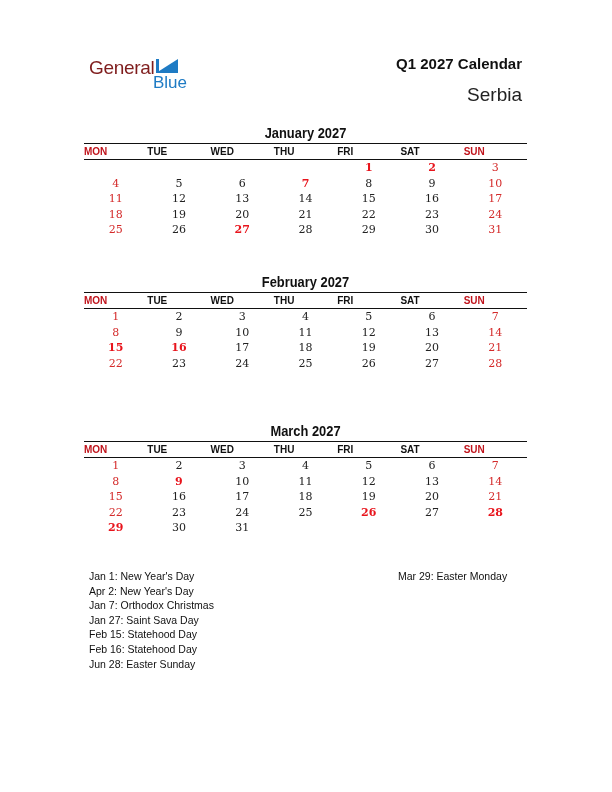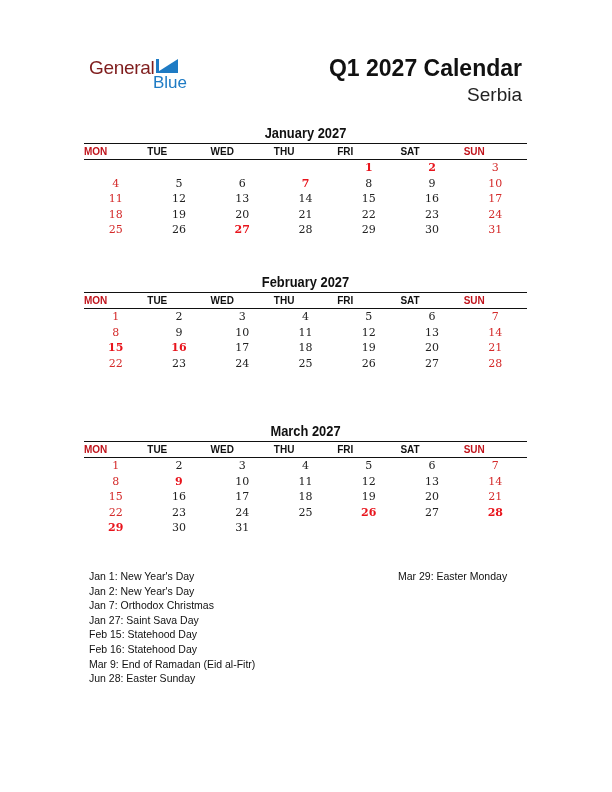--- a/index.html
+++ b/index.html
@@ -4,21 +4,21 @@
 <style>
   html, body { margin: 0; padding: 0; background: #ffffff; }
   body { width: 612px; height: 792px; position: relative; overflow: hidden; font-family: "Liberation Sans", sans-serif; color: #222; }
 
   .logo { position: absolute; left: 89px; top: 55px; width: 110px; height: 40px; }
   .logo .general { position: absolute; left: 0; top: 2px; font-size: 19px; color: #7f1d1d; letter-spacing: -0.3px; }
   .logo .blue { position: absolute; left: 51px; top: 18px; font-size: 17px; color: #1e7bc4; margin-left: 13px; }
   .logo .tri { position: absolute; left: 67px; top: 4px; width: 0; height: 0; border-left: 22px solid transparent; border-bottom: 14px solid #1e7bc4; }
   .logo .tri-fix { position: absolute; left: 67px; top: 4px; width: 3px; height: 14px; background: #1e7bc4; }
 
-  .title { position: absolute; right: 90px; top: 55px; font-size: 23px; font-weight: bold; color: #111; text-align: right; white-space: nowrap; }
+  .title { position: absolute; right: 90px; top: 55px; font-size: 15px; font-weight: bold; color: #111; text-align: right; white-space: nowrap; }
   .subtitle { position: absolute; right: 90px; top: 84px; font-size: 19px; color: #222; text-align: center; }
 
   .month { position: absolute; left: 84px; width: 443px; }
   .month-title { text-align: center; font-family: "Liberation Sans", sans-serif; font-weight: bold; font-size: 14px; color: #111; height: 20px; line-height: 20px; transform: scaleX(0.92); }
   .dow-row { display: flex; border-top: 1.5px solid #111; border-bottom: 1.5px solid #111; height: 15px; align-items: center; }
   .dow { flex: 1; font-size: 10px; font-weight: bold; color: #111; }
   .dow.red { color: #c0141c; }
   .week { display: flex; height: 15.5px; align-items: center; }
   .day { flex: 1; text-align: center; font-family: "DejaVu Serif", serif; font-size: 11px; color: #222; }
   .day.weekend { color: #d42a2a; }
@@ -199,23 +199,22 @@
       <div class="day">31</div>
       <div class="day"></div>
       <div class="day"></div>
       <div class="day"></div>
       <div class="day"></div>
     </div>
   </div>
 
 <div class="holidays col1" id="hol1">
     <div>Jan 1: New Year's Day</div>
-    <div>Jan 2: New Year's Day</div>
+    <div>Apr 2: New Year's Day</div>
     <div>Jan 7: Orthodox Christmas</div>
     <div>Jan 27: Saint Sava Day</div>
     <div>Feb 15: Statehood Day</div>
     <div>Feb 16: Statehood Day</div>
-    <div>Mar 9: End of Ramadan (Eid al-Fitr)</div>
     <div>Jun 28: Easter Sunday</div>
   </div>
 <div class="holidays col2" id="hol2">
     <div>Mar 29: Easter Monday</div>
   </div>
 
 </body></html>

